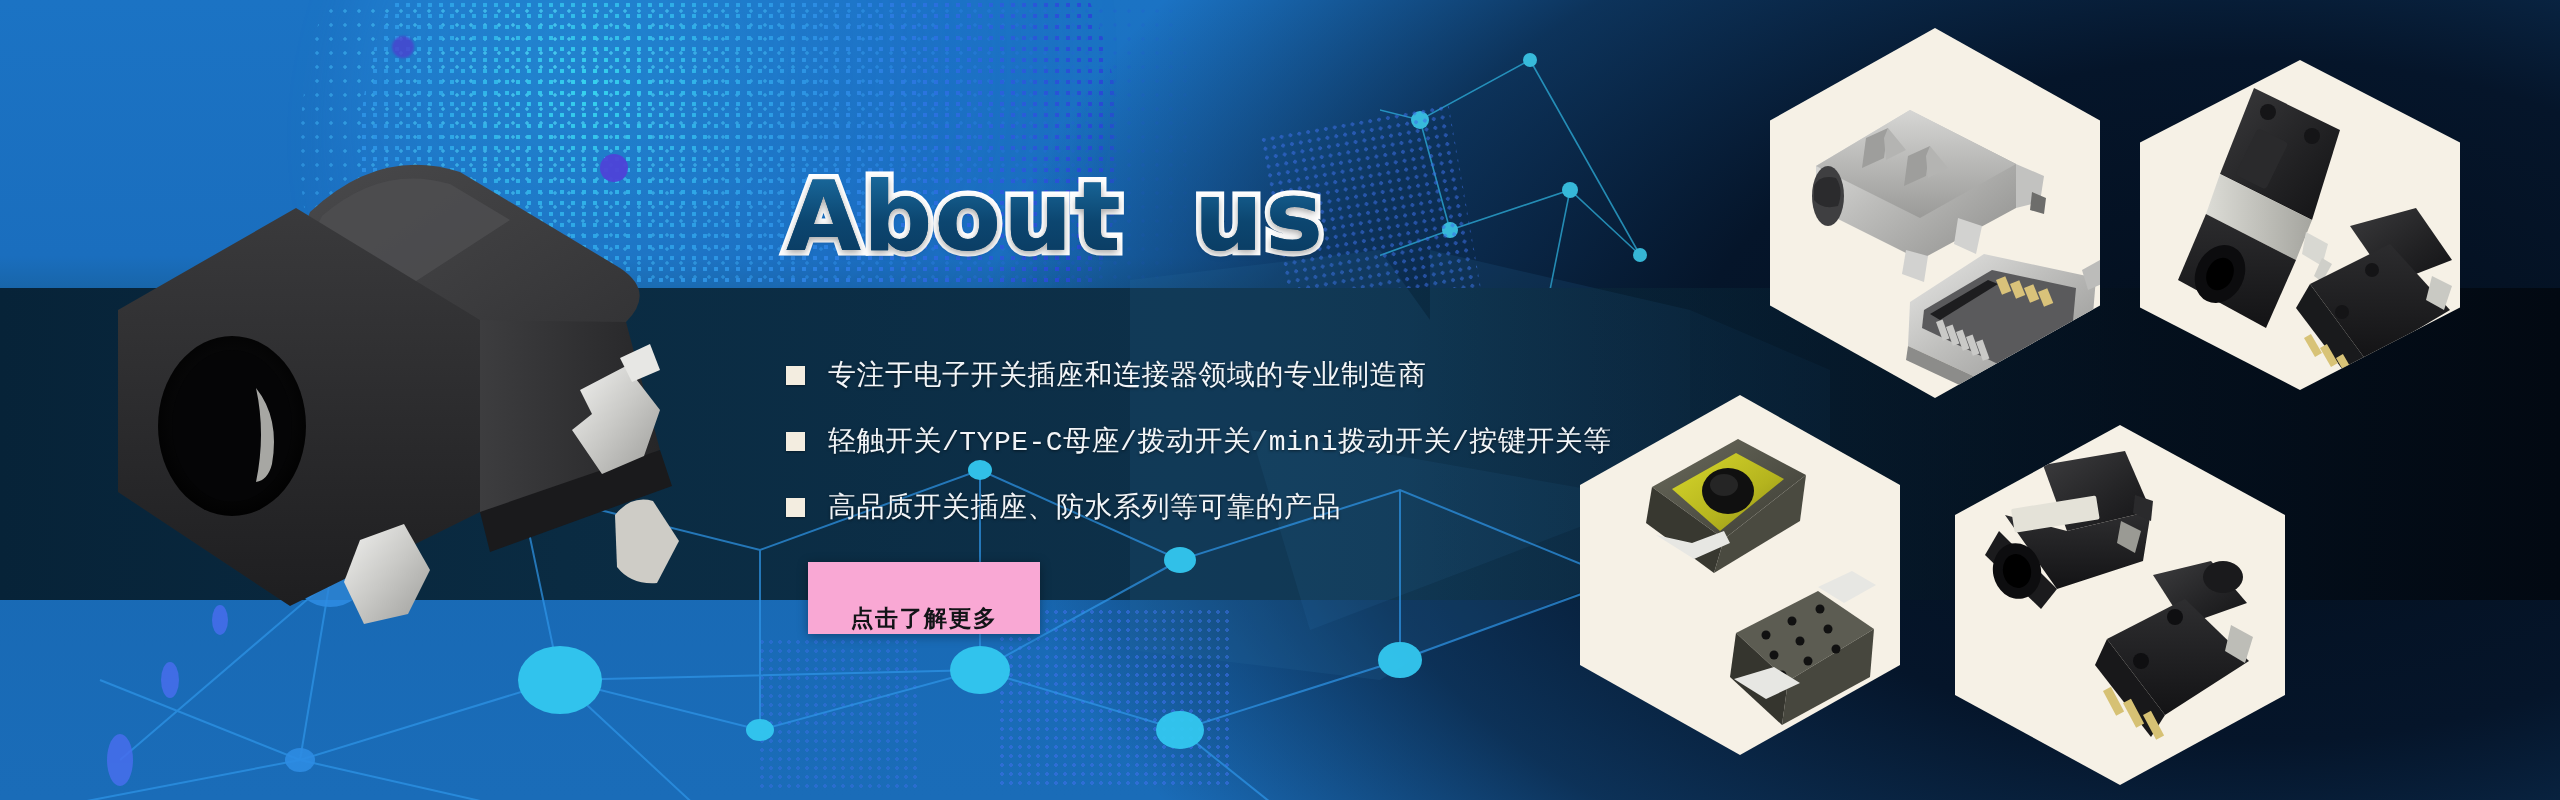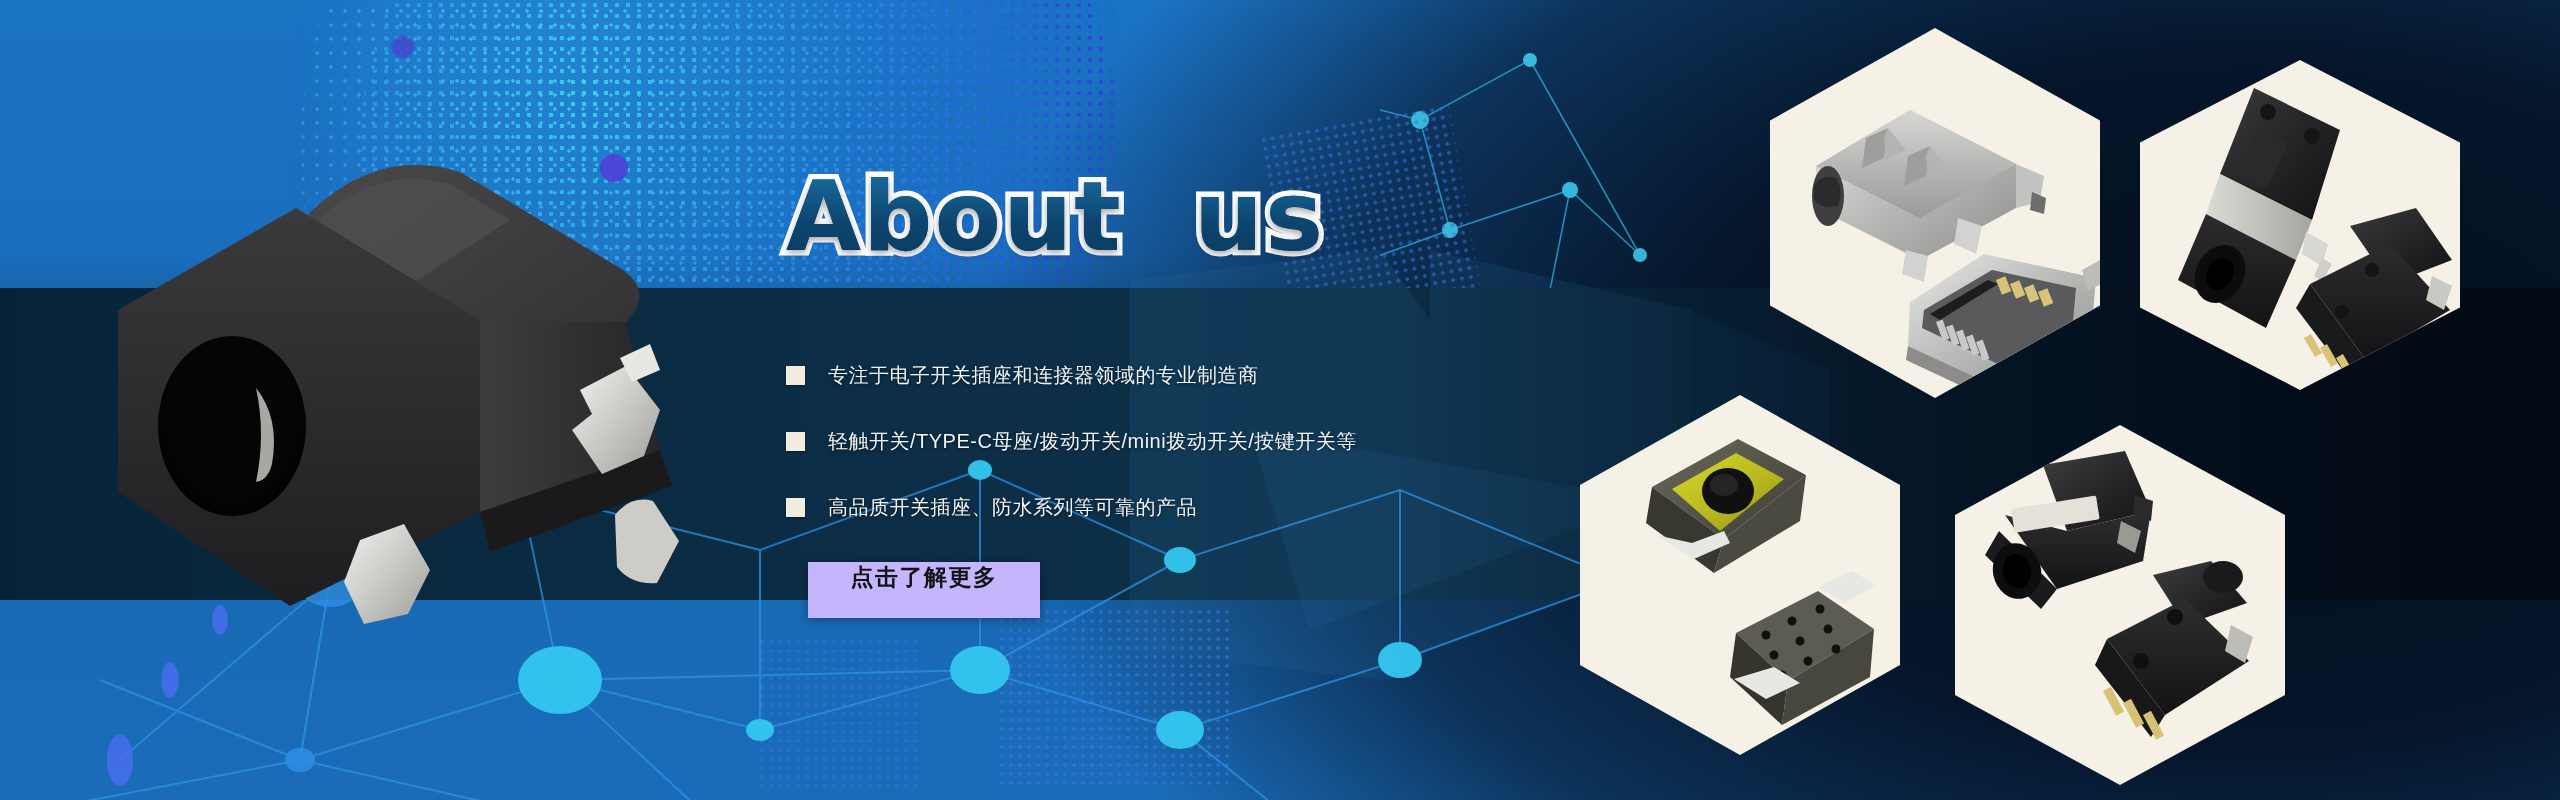--- a/index.html
+++ b/index.html
@@ -108,30 +108,30 @@
     white-space:pre;
   }
 
   .bullets { position:absolute; left:786px; top:342px; width:1060px; }
   .bullet { display:flex; align-items:center; height:66px; }
   .bullet-mark {
     width:19px; height:19px; background:#f3ede0; flex:0 0 auto; margin-right:23px;
     box-shadow:0 1px 2px rgba(0,0,0,.4);
   }
   .bullet-text {
-    color:#f2f5f8; font-size:20px; letter-spacing:.5px;
-    font-family:Liberation Sans, sans-serif;
+    color:#f2f5f8; font-size:28px; letter-spacing:.5px;
+    font-family:Liberation Mono, monospace;
     text-shadow:0 1px 3px rgba(0,0,0,.55);
     white-space:nowrap;
   }
 
   .cta {
-    position:absolute; left:808px; top:562px; width:232px; height:56px;
-    background:#c4b5fd; border:0; cursor:pointer;
-    display:flex; align-items:flex-start; justify-content:center;
+    position:absolute; left:808px; top:562px; width:232px; height:72px;
+    background:#f9a8d4; border:0; cursor:pointer;
+    display:flex; align-items:flex-end; justify-content:center;
     box-shadow:0 2px 10px rgba(0,0,0,.35);
   }
   .cta-label {
     color:#121417; font-size:23px; font-weight:700; letter-spacing:1.5px;
     font-family:"DejaVu Sans","Liberation Sans",sans-serif;
   }
 
   
   .hex {
     position:absolute;

